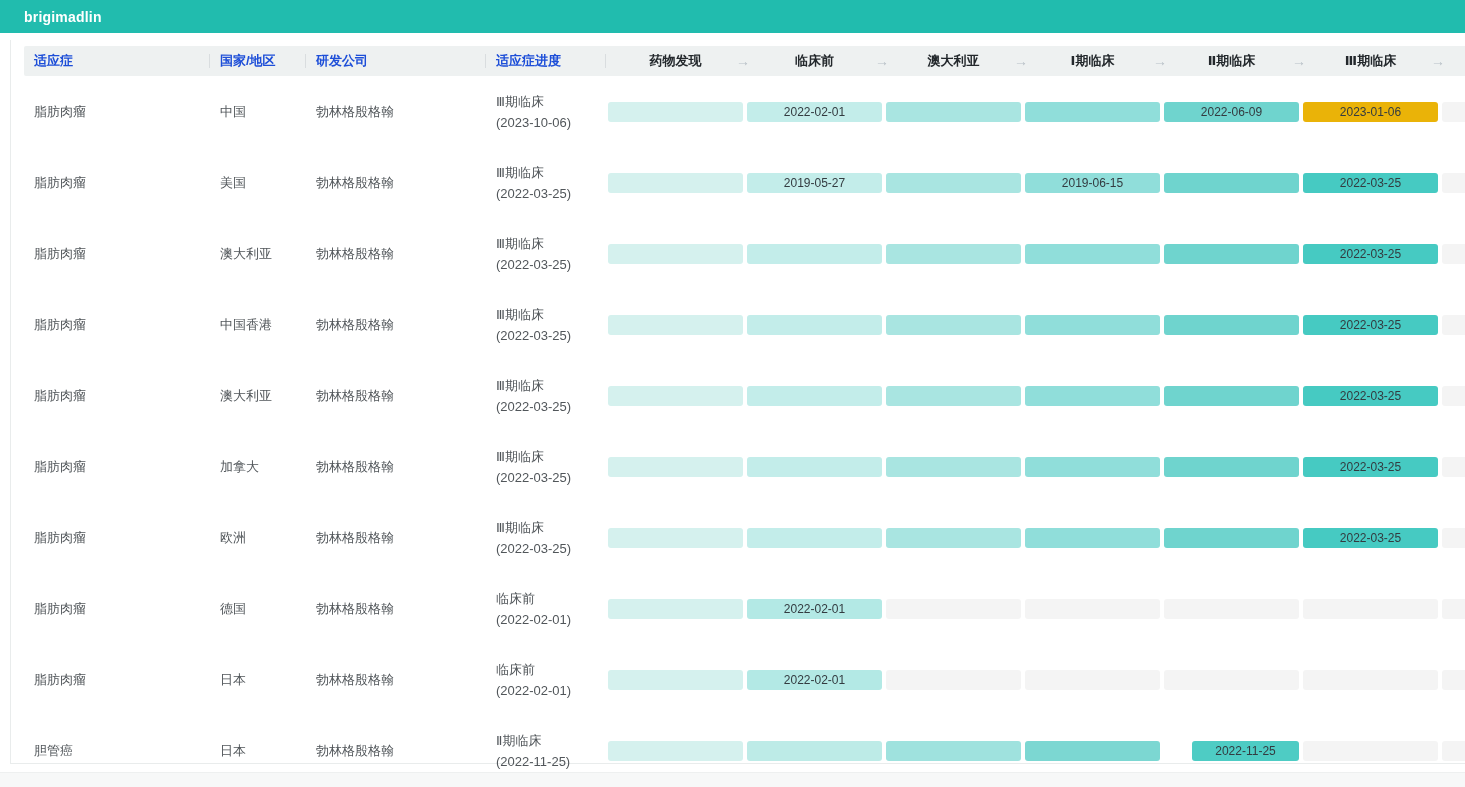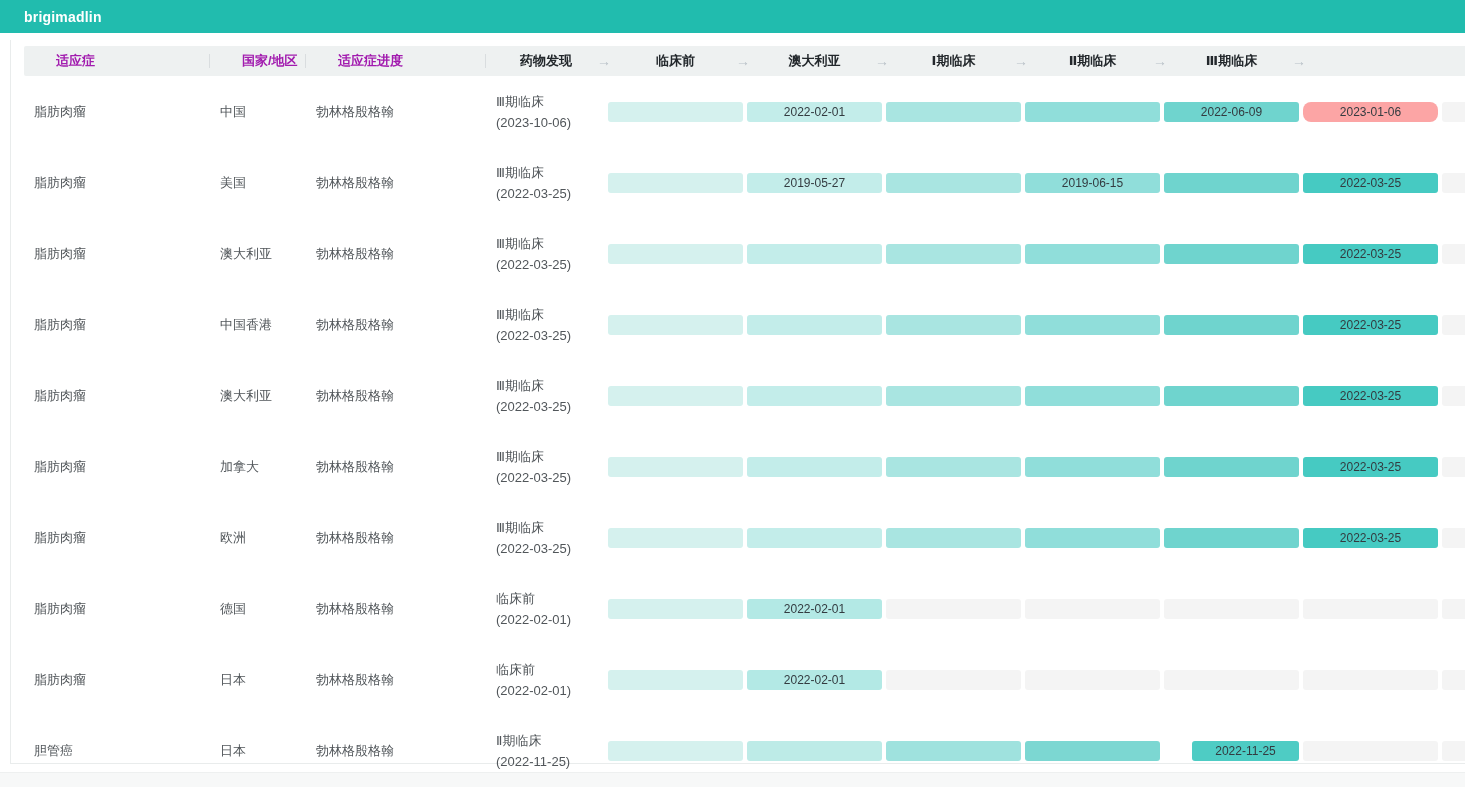--- a/index.html
+++ b/index.html
@@ -51,26 +51,26 @@
     margin-top: 6px;
     height: 30px;
     background: #eef1f1;
     border-radius: 2px;
   }
   .hcell {
     position: relative;
     height: 30px;
     display: flex;
     align-items: center;
+    padding-left: 10px;
     box-sizing: border-box;
     font-size: 13px;
     font-weight: bold;
-    color: #a21caf;
+    color: #1d4ed8;
     white-space: nowrap;
-    margin-left: 32px;
   }
   .hcell.divided::after {
     content: "";
     position: absolute;
     right: 0;
     top: 8px;
     width: 1px;
     height: 14px;
     background: #d9dddf;
   }
@@ -133,20 +133,21 @@
 <div class="topbar">
   <span class="title">brigimadlin</span>
 </div>
 
 <div class="card">
   <div class="tablewrap">
 
     <div class="grid-row header-row">
       <div class="hcell divided">适应症</div>
       <div class="hcell divided">国家/地区</div>
+      <div class="hcell divided">研发公司</div>
       <div class="hcell divided">适应症进度</div>
 
   <div class="hstage">
     <span class="hlabel">药物发现</span>
     <span class="arrow">→</span>
   </div>
 
   <div class="hstage">
     <span class="hlabel">临床前</span>
     <span class="arrow">→</span>
@@ -192,21 +193,21 @@
           <div class="stagecell">
             <div class="bar" style="background: rgb(169, 229, 225);"></div>
           </div>
           <div class="stagecell">
             <div class="bar" style="background: rgb(144, 222, 218);"></div>
           </div>
           <div class="stagecell">
             <div class="bar" style="background: rgb(111, 212, 206);">2022-06-09</div>
           </div>
           <div class="stagecell">
-            <div class="bar" style="background: #fca5a5; border-radius: 8px;">2023-01-06</div>
+            <div class="bar" style="background: #eab308;">2023-01-06</div>
           </div>
           <div class="stagecell">
             <div class="bar" style="background: rgb(244, 244, 244);"></div>
           </div>
         </div>
 
   <div class="grid-row data-row">
     <div class="cell">脂肪肉瘤</div>
     <div class="cell">美国</div>
     <div class="cell">勃林格殷格翰</div>

